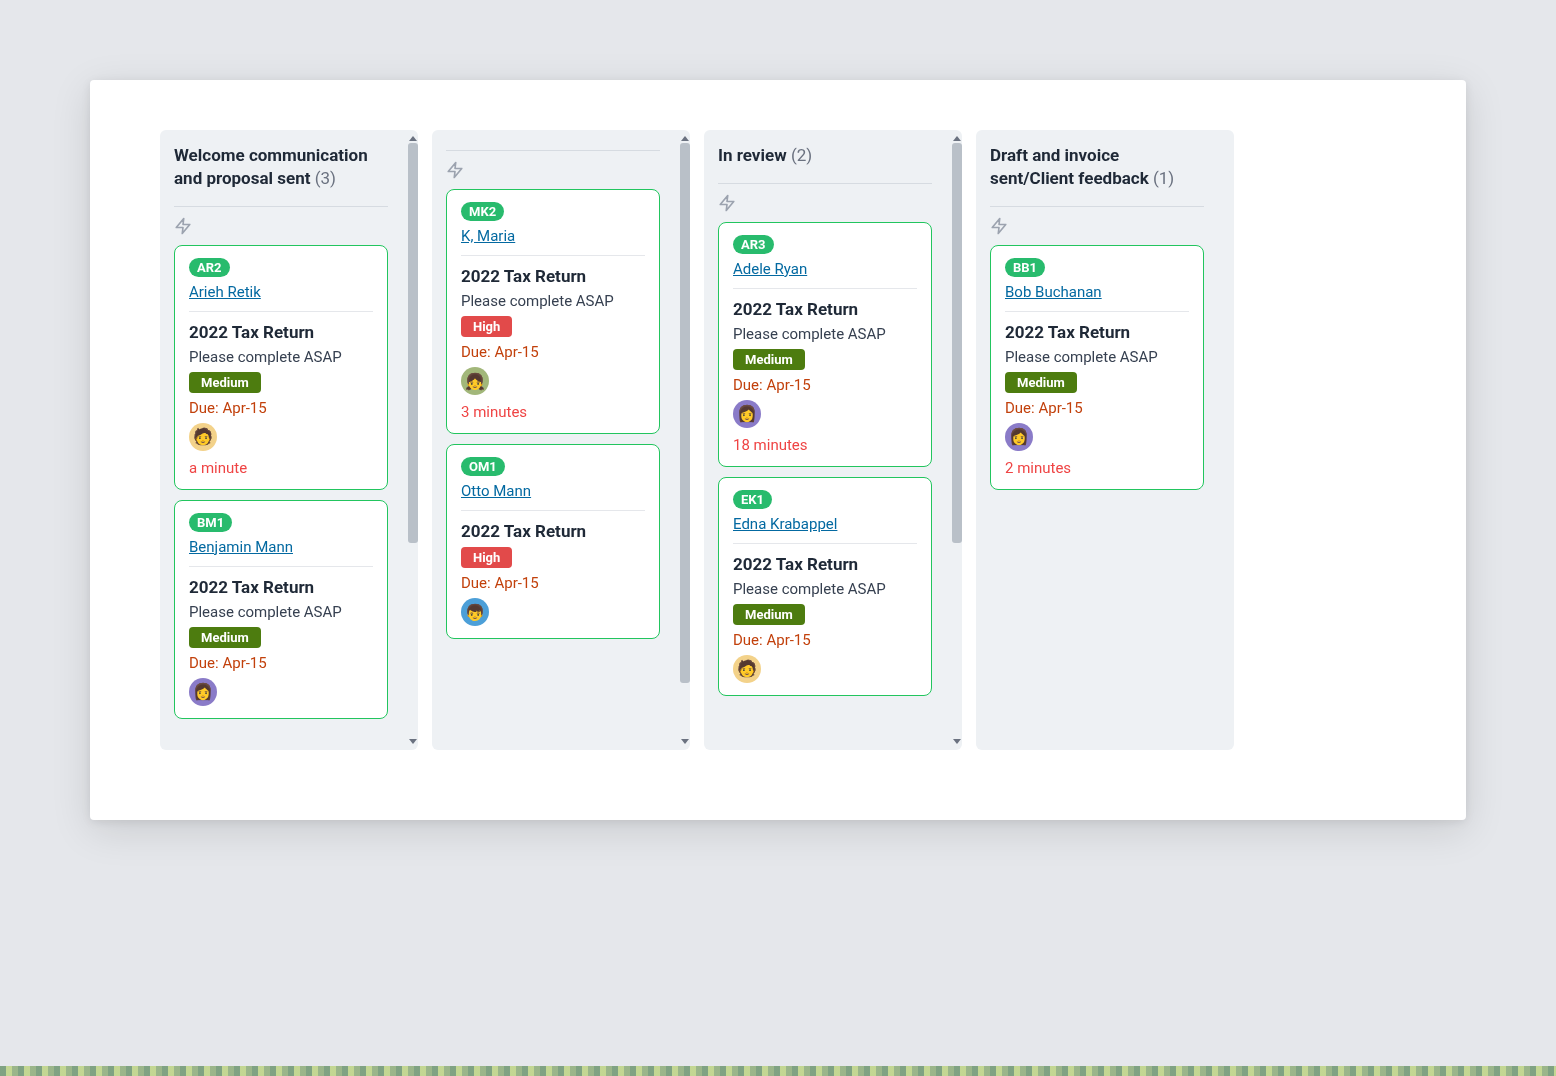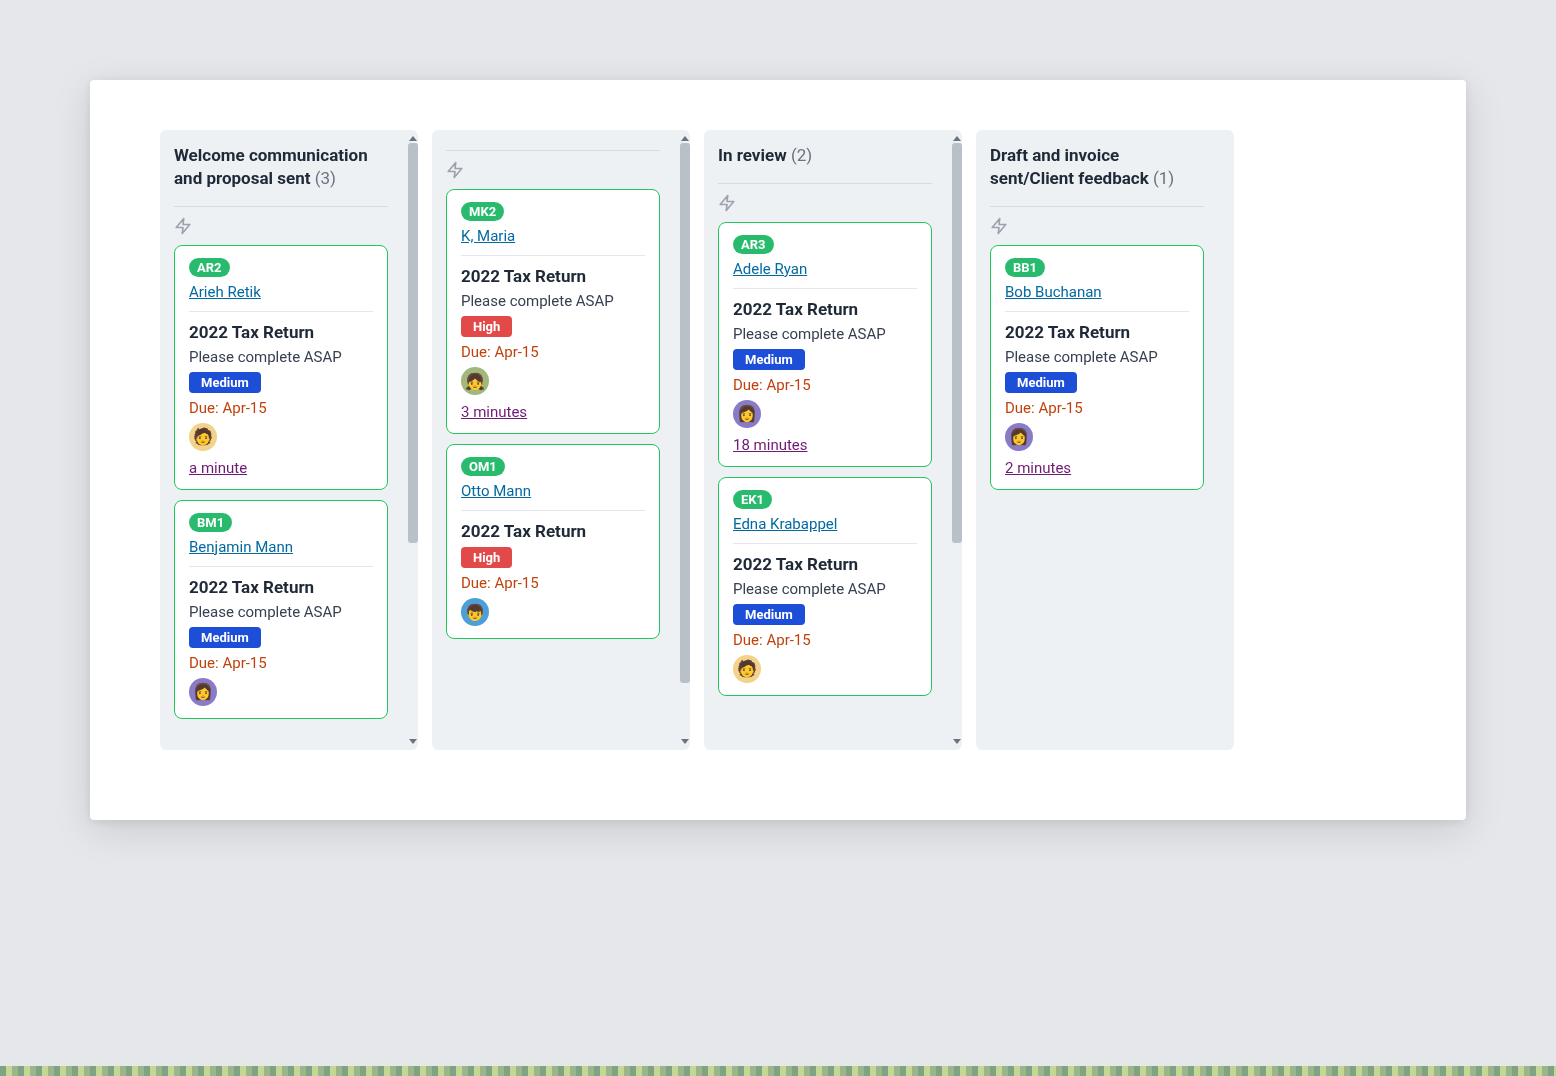--- a/index.html
+++ b/index.html
@@ -116,21 +116,21 @@
     }
     .priority {
       display: inline-block;
       color: #fff;
       font-weight: 700;
       font-size: 13px;
       padding: 3px 12px;
       border-radius: 4px;
       align-self: flex-start;
     }
-    .priority-medium { background: #1d4ed8; }
+    .priority-medium { background: #4d7c0f; }
     .priority-high { background: #e24a4a; }
     .due {
       font-size: 15px;
       color: #c2410c;
     }
     .avatar {
       width: 28px;
       height: 28px;
       border-radius: 50%;
       display: inline-flex;
@@ -138,23 +138,22 @@
       justify-content: center;
       font-size: 16px;
       overflow: hidden;
     }
     .avatar-homer { background: #f3d28a; }
     .avatar-lisa  { background: #a2b77a; }
     .avatar-marge { background: #8a7bc8; }
     .avatar-bart  { background: #4c9fd8; }
     .time-ago {
       font-size: 15px;
-      color: #701a75;
+      color: #ef4444;
       margin-top: 2px;
-      text-decoration: underline;
     }
     .scroll-rail {
       position: absolute;
       top: 6px;
       right: -2px;
       width: 14px;
       height: calc(100% - 12px);
       display: flex;
       flex-direction: column;
       align-items: center;

